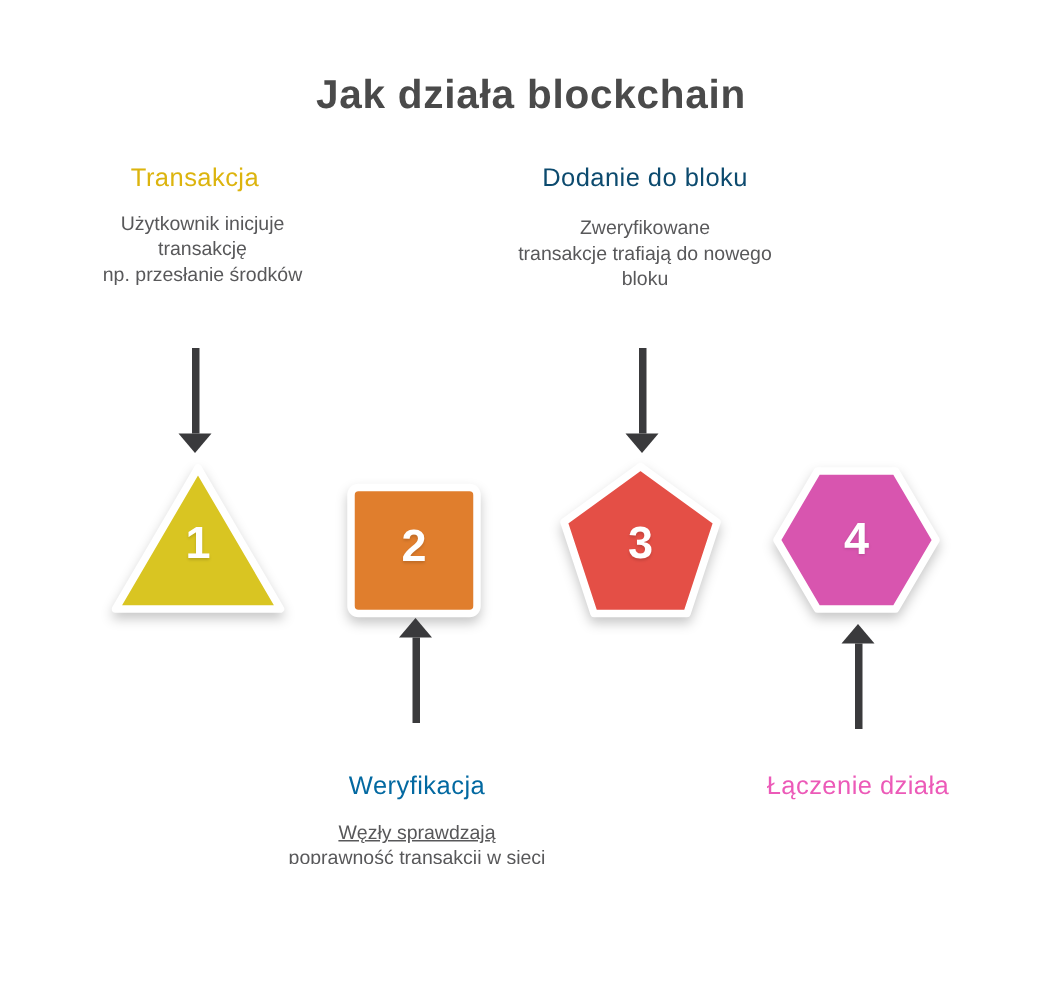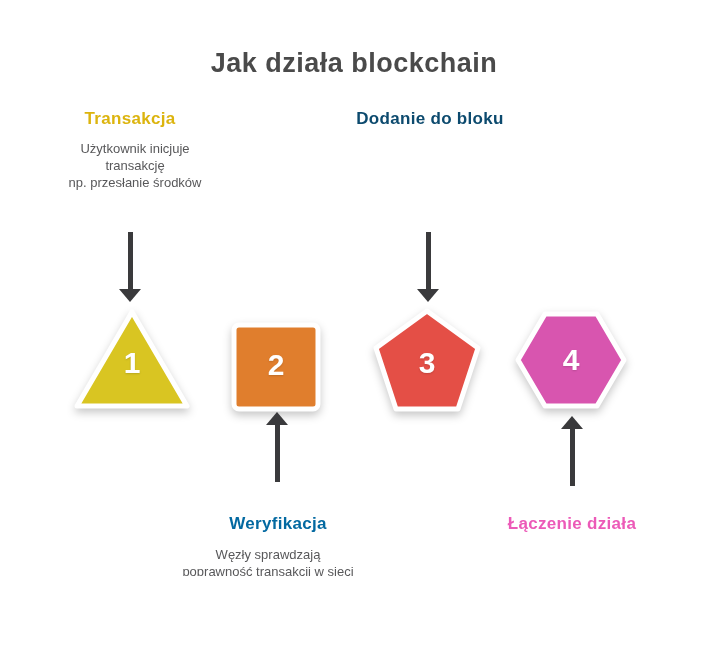--- a/index.html
+++ b/index.html
@@ -5,32 +5,32 @@
   html,body{margin:0;padding:0;background:#ffffff;}
   .canvas{
     position:relative;width:708px;height:576px;background:#ffffff;overflow:hidden;
     font-family:"Liberation Sans", sans-serif;
   }
   .title{
     position:absolute;left:0;top:48px;width:708px;margin:0;
     text-align:center;font-size:27px;font-weight:bold;color:#4a4a4a;letter-spacing:.5px;
   }
   .step-label{
-    position:absolute;font-size:17px;font-weight:bold;text-align:center;letter-spacing:.3px;
+    position:absolute;font-size:17px;font-weight:normal;text-align:center;letter-spacing:.3px;
   }
   .step-desc{
     position:absolute;font-size:13px;line-height:17px;color:#58585a;text-align:center;
     white-space:pre-line;
   }
   .lbl-1{left:30px;top:109px;width:200px;}
   .dsc-1{left:30px;top:140px;width:210px;}
   .lbl-3{left:330px;top:109px;width:200px;}
   .dsc-3{left:325px;top:143px;width:210px;}
   .lbl-2{left:178px;top:514px;width:200px;}
-  .dsc-2{left:153px;top:546px;width:230px;}
+  .dsc-2{left:163px;top:546px;width:230px;text-decoration:underline;}
   .lbl-4{left:462px;top:514px;width:220px;}
   .dsc-4{left:447px;top:542px;width:250px;}
 
   .arrow{position:absolute;width:24px;display:flex;flex-direction:column;align-items:center;}
   .arrow .shaft{width:5px;background:#3a3a3c;}
   .arrow .head-down{
     width:0;height:0;border-left:11px solid transparent;border-right:11px solid transparent;
     border-top:13px solid #3a3a3c;
   }
   .arrow .head-up{
@@ -67,20 +67,23 @@
 <div class="canvas">
 
   <h1 class="title">Jak działa blockchain</h1>
 
   <div class="step-label lbl-1" style="color: rgb(220, 180, 14);">Transakcja</div>
   <div class="step-desc dsc-1">Użytkownik inicjuje
 transakcję
 np. przesłanie środków</div>
 
   <div class="step-label lbl-3" style="color: #0c4a6e;">Dodanie do bloku</div>
+  <div class="step-desc dsc-3">Zweryfikowane
+transakcje trafiają do nowego
+bloku</div>
 
   <div class="arrow arr-d1">
     <div class="shaft"></div>
     <div class="head-down"></div>
   </div>
   <div class="arrow arr-d2">
     <div class="shaft"></div>
     <div class="head-down"></div>
   </div>
 

